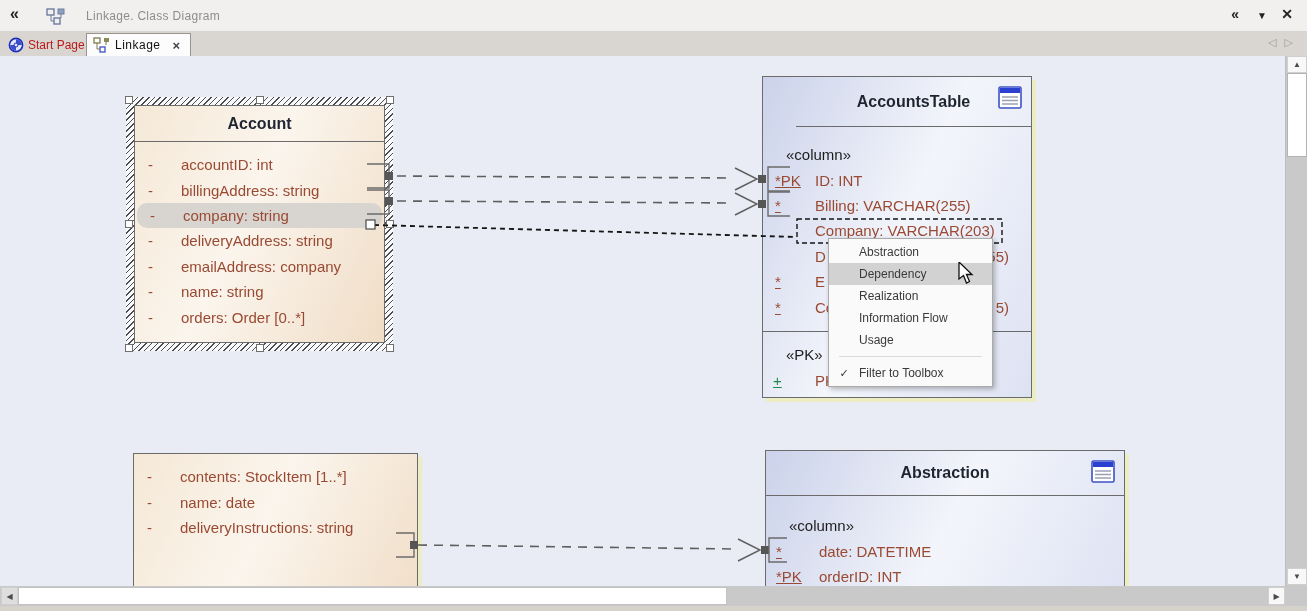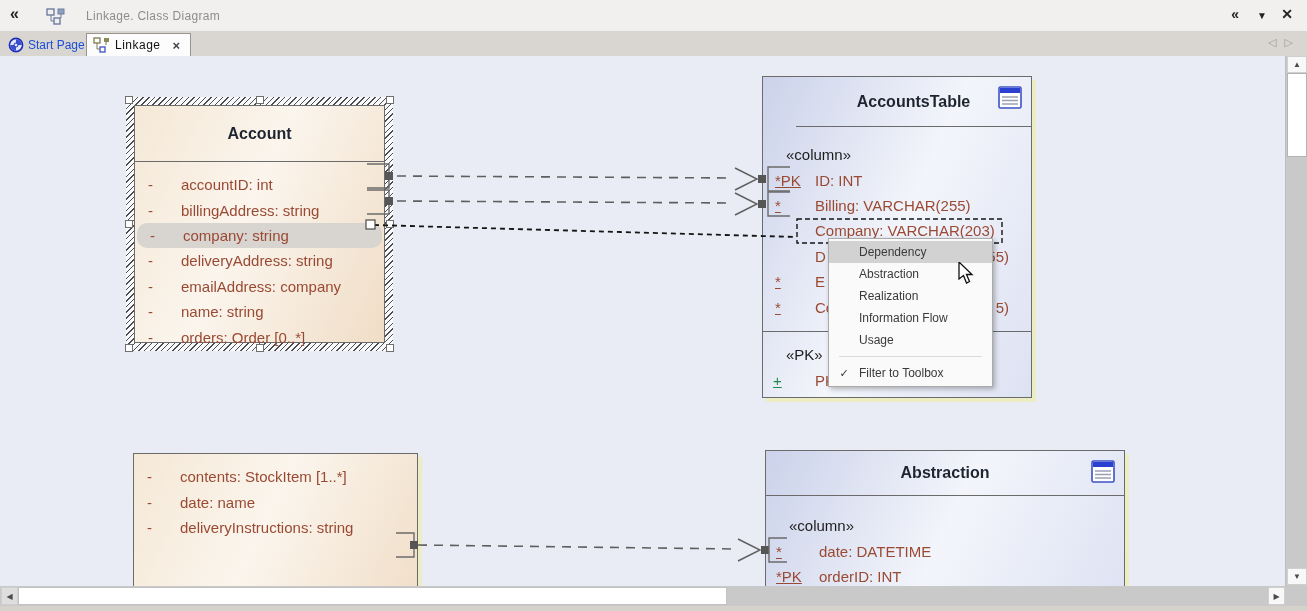--- a/index.html
+++ b/index.html
@@ -15,40 +15,40 @@
   .tb-collapse { position:absolute; left:10px; top:5px; font-size:16px; font-weight:bold; color:#222; cursor:default;}
   .tb-dgicon { position:absolute; left:46px; top:8px; }
   .tb-title { position:absolute; left:86px; top:9px; font-size:12px; color:#8d8d8d; letter-spacing:0.3px; }
   .tb-right { position:absolute; right:0; top:0; height:32px; }
   .tb-right span { position:absolute; top:6px; font-size:14px; color:#222; font-weight:bold; }
   .tb-collapse2 { right:68px; }
   .tb-drop { right:40px; font-size:10px !important; top:10px !important; }
   .tb-close { right:14px; }
   
   .tabbar { position:absolute; left:0; top:32px; width:1307px; height:24px; background:#d9d6d1; }
-  .tab { position:absolute; top:1px; height:23px; display:flex; align-items:center; font-size:12px; color:#1d4ed8; }
+  .tab { position:absolute; top:1px; height:23px; display:flex; align-items:center; font-size:12px; color:#b91c1c; }
   .tab-start { left:2px; padding:0 10px 0 6px; }
   .tab-active { left:86px; background:#fcfcfc; border:1px solid #98948e; border-bottom:none; padding:0 9px 0 6px; color:#111; letter-spacing:0.5px;}
   .tab svg { margin-right:4px; }
   .tab-close { margin-left:12px; font-size:13px; color:#444; font-weight:bold; }
   .tab-nav { position:absolute; right:6px; top:4px; font-size:11px; color:#9b978f; letter-spacing:8px; }
   
   .canvas { position:absolute; left:0; top:56px; width:1285px; height:530px;
     background:#e9ecf5; overflow:hidden; }
   
   .sel-frame { position:absolute; left:126px; top:41px; width:267px; height:254px;
     background:repeating-linear-gradient(135deg,#4c4c4c 0 1px, rgba(255,255,255,0.7) 1px 4px); }
   .handle { position:absolute; width:8px; height:8px; background:#fff; border:1px solid #6f6f6f; }
   .h-tl{left:-1px;top:-1px;} .h-tm{left:calc(50% - 4px);top:-1px;} .h-tr{right:-1px;top:-1px;}
   .h-ml{left:-1px;top:calc(50% - 4px);} .h-mr{right:-1px;top:calc(50% - 4px);}
   .h-bl{left:-1px;bottom:-1px;} .h-bm{left:calc(50% - 4px);bottom:-1px;} .h-br{right:-1px;bottom:-1px;}
   
   .class-fill { background:linear-gradient(115deg,#f5e8d6 0%,#fbf5ed 45%,#f0ddc6 100%); }
   .account-box { position:absolute; left:8px; top:8px; right:8px; bottom:8px; border:1px solid #6b6b6b; }
-  .uml-header { height:56px; border-bottom:1px solid #6b6b6b; display:flex; align-items:center; justify-content:center;
+  .uml-header { height:36px; border-bottom:1px solid #6b6b6b; display:flex; align-items:center; justify-content:center;
     font-weight:bold; font-size:16px; color:#1e2530; position:relative; }
   .uml-body { padding-top:10px; }
   .attr-row { height:25.4px; display:flex; align-items:center; font-size:15px; color:#9a4a33; }
   .vis { width:46px; padding-left:13px; flex:none; }
   .row-highlight { background:#d8d4d0; border-radius:10px; margin:0 2px; }
   #order-box { position:absolute; left:133px; top:397px; width:285px; height:170px;
     border:1px solid #6b6b6b; box-shadow:4px 4px 0 #ecedc2; }
   #order-box .uml-header { height:44px; }
   
   .db-box { position:absolute; border:1px solid #6b6b6b; box-shadow:4px 4px 0 #ecedc2;
@@ -229,21 +229,21 @@
   </div>
 
   <div class="class-fill" id="order-box">
     <div class="uml-body">
       <div class="attr-row">
           <span class="vis">-</span>
           <span>contents: StockItem [1..*]</span>
         </div>
       <div class="attr-row">
           <span class="vis">-</span>
-          <span>date: name</span>
+          <span>name: date</span>
         </div>
       <div class="attr-row">
           <span class="vis">-</span>
           <span>deliveryInstructions: string</span>
         </div>
     </div>
   </div>
 
   <div class="db-box" id="orders-table">
     <div class="uml-header">
@@ -297,27 +297,27 @@
       <polyline points="396,477 414,477 414,501 396,501" fill="none" stroke="#6b6b6b" stroke-width="1.4"></polyline>
       <rect x="410" y="485" width="8" height="8" fill="#565656"></rect>
       <line x1="418" y1="489" x2="736" y2="493" stroke="#5f5f5f" stroke-width="1.6" stroke-dasharray="9 7"></line>
       <path d="M738 483 L760 494 L738 505" fill="none" stroke="#5f5f5f" stroke-width="1.4"></path>
       <rect x="761" y="490" width="8" height="8" fill="#565656"></rect>
       <polyline points="787,482 769,482 769,506 787,506" fill="none" stroke="#6b6b6b" stroke-width="1.4"></polyline>
     </g>
   </svg>
 
   <div class="ctx-menu">
+    <div class="menu-item">
+        <span class="gutter"></span>
+        <span>Abstraction</span>
+      </div>
     <div class="menu-item hl">
         <span class="gutter"></span>
         <span>Dependency</span>
-      </div>
-    <div class="menu-item">
-        <span class="gutter"></span>
-        <span>Abstraction</span>
       </div>
     <div class="menu-item">
         <span class="gutter"></span>
         <span>Realization</span>
       </div>
     <div class="menu-item">
         <span class="gutter"></span>
         <span>Information Flow</span>
       </div>
     <div class="menu-item">

